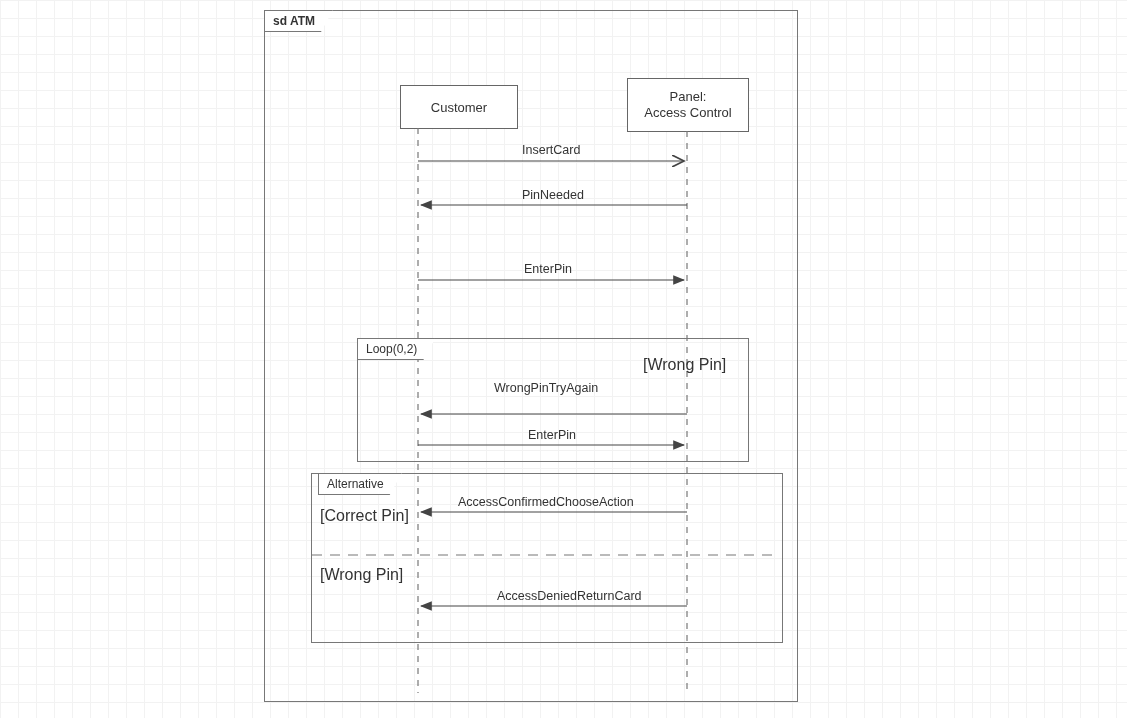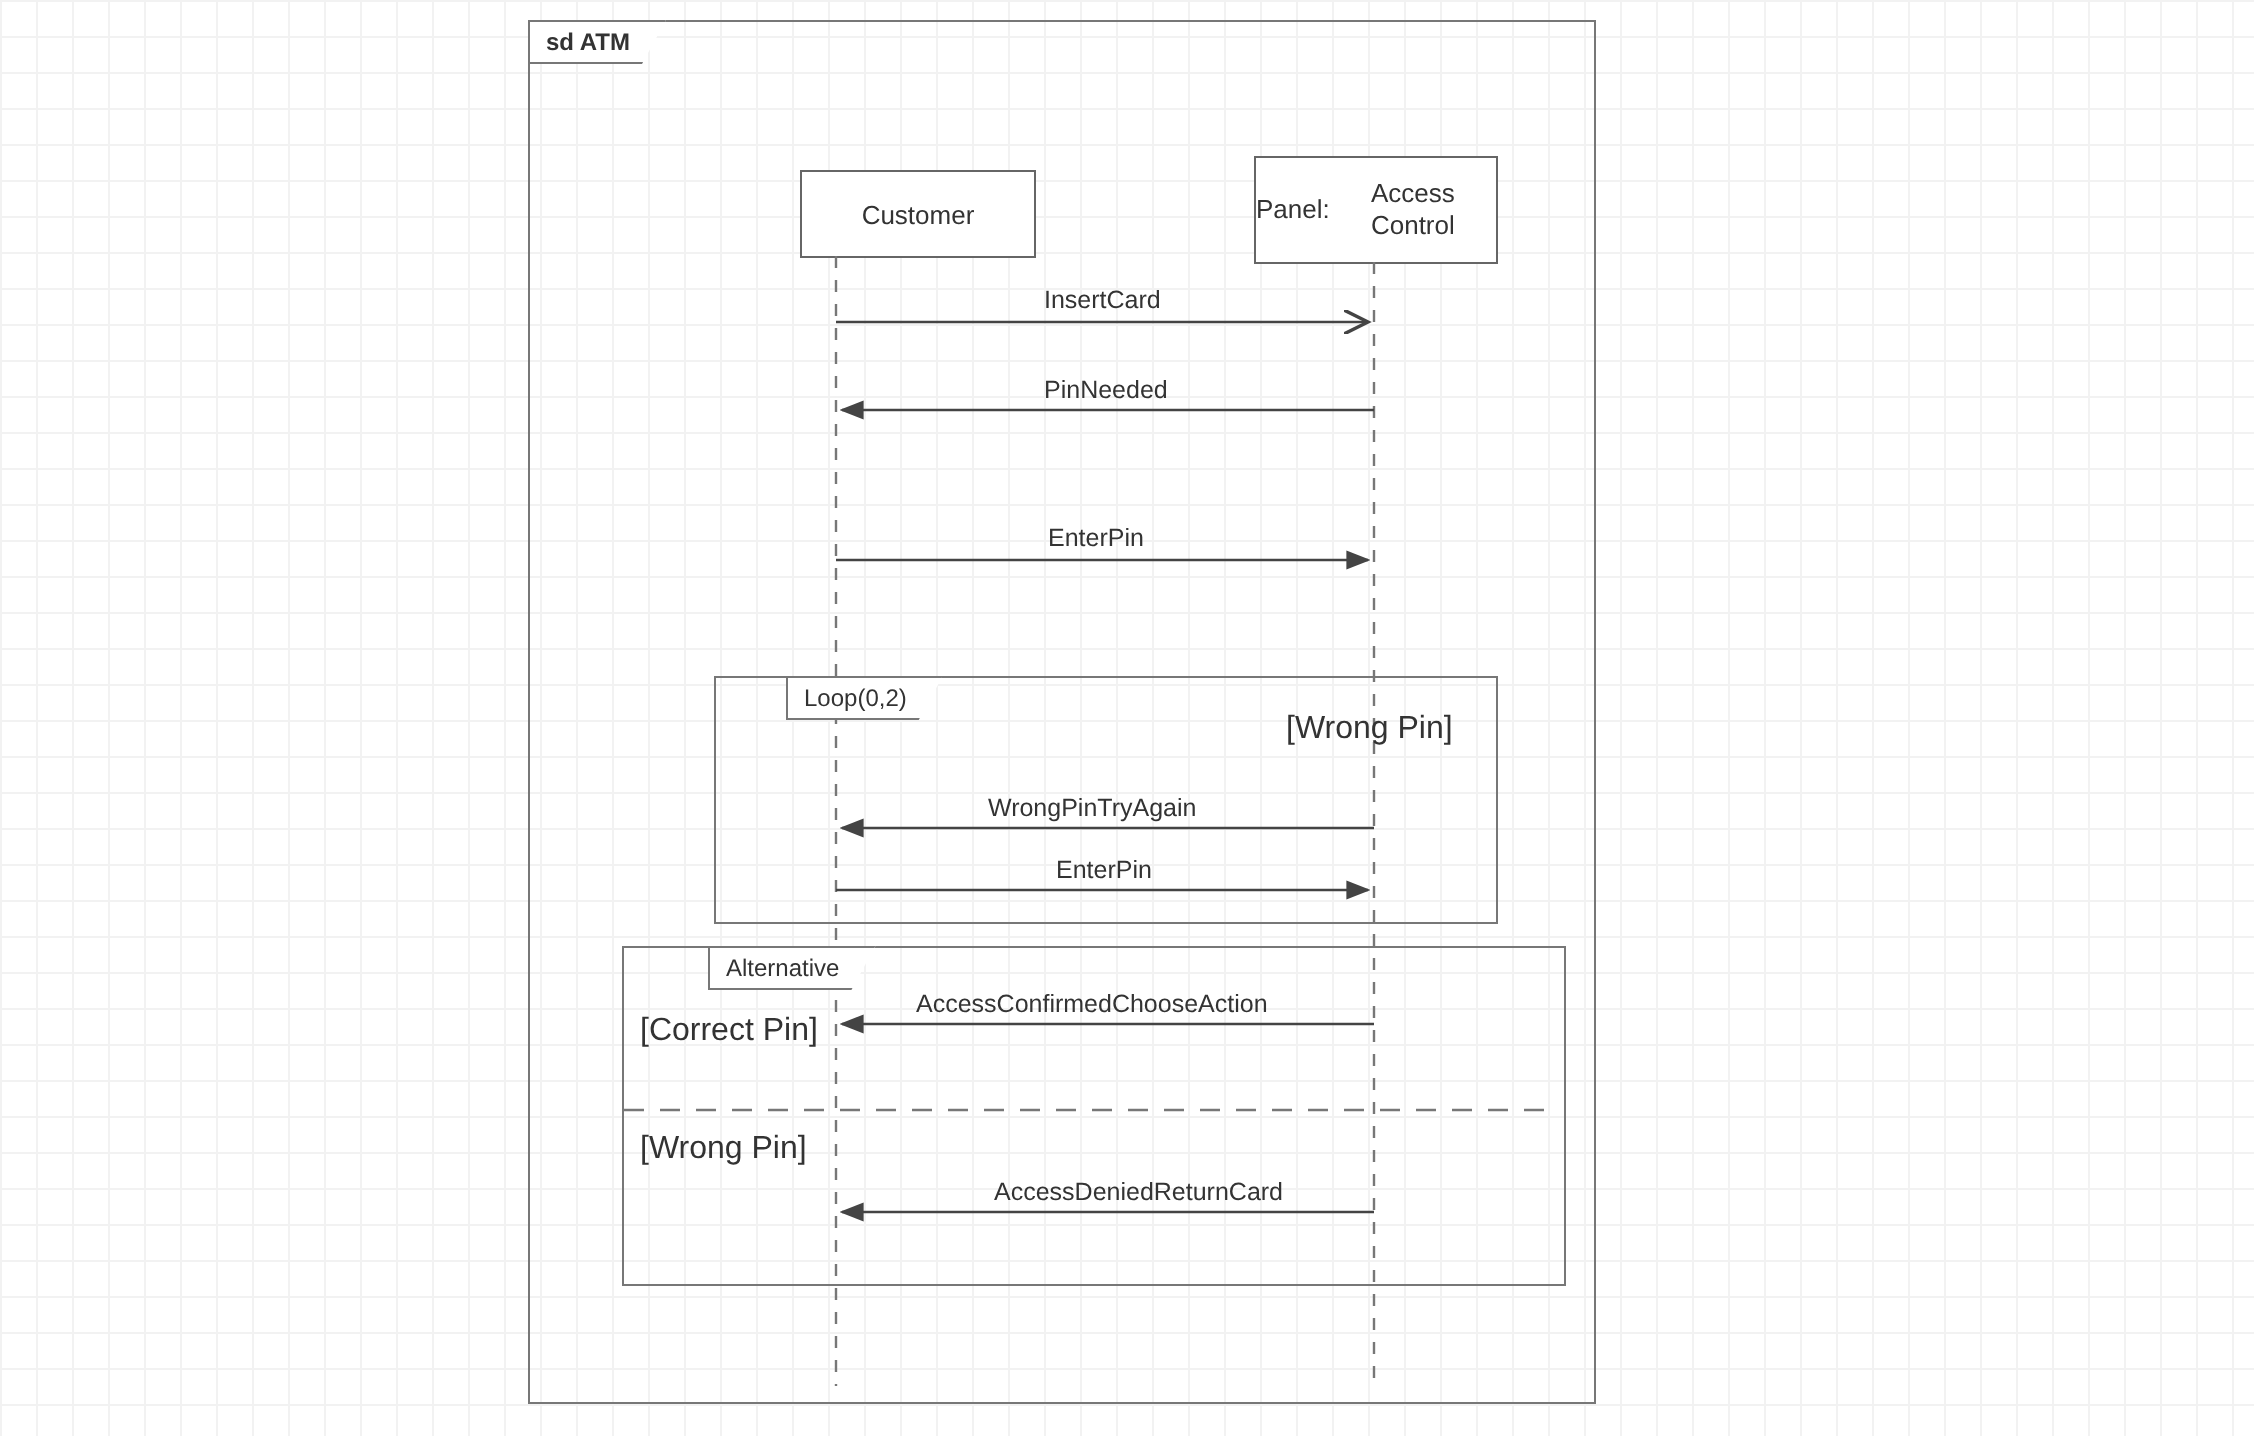--- a/index.html
+++ b/index.html
@@ -36,21 +36,20 @@
     background: #fff;
     border: 1px solid #777;
     border-right: none;
     padding: 3px 18px 3px 8px;
     font-size: 12px;
     font-weight: bold;
     clip-path: polygon(0 0, 100% 0, calc(100% - 12px) 100%, 0 100%);
   }
   .frame-tab.inner {
     font-weight: normal;
-    margin-left: 36px;
   }
   .frame-tab::after {
     content: "";
     position: absolute;
     right: 0;
     top: 0;
     bottom: 0;
   }
   .lifeline-box {
     position: absolute;
@@ -84,21 +83,21 @@
   <div class="grid-bg"></div>
 
   <div class="box" style="left:264px; top:10px; width:532px; height:690px; background:transparent;"></div>
   <div class="frame-tab" style="left:264px; top:10px;">
     <span>sd ATM</span>
   </div>
 
   <div class="lifeline-box" style="left:360px; top:85px; width:116px; height:42px;margin-left:40px;">
     <span>Customer</span>
   </div>
-  <div class="lifeline-box" style="left:627px; top:78px; width:120px; height:52px; line-height:1.25;">
+  <div class="lifeline-box" style="left:627px; top:78px; width:120px; height:52px; flex-direction:column; line-height:1.25;">
     <span>Panel:</span>
     <span>Access Control</span>
   </div>
 
   <svg style="left:0; top:0;" width="1127" height="718">
     <defs>
       <marker id="arrow-solid" markerWidth="10" markerHeight="8" refX="9" refY="4" orient="auto">
         <path d="M0,0 L10,4 L0,8 Z" fill="#444"></path>
       </marker>
       <marker id="arrow-open" markerWidth="12" markerHeight="10" refX="10" refY="5" orient="auto">
@@ -121,21 +120,21 @@
 
     <line x1="687" y1="512" x2="421" y2="512" stroke="#444" stroke-width="1.2" marker-end="url(#arrow-solid)"></line>
     <line x1="687" y1="606" x2="421" y2="606" stroke="#444" stroke-width="1.2" marker-end="url(#arrow-solid)"></line>
 
     <line x1="312" y1="555" x2="780" y2="555" stroke="#777" stroke-width="1.2" stroke-dasharray="10 8"></line>
   </svg>
 
   <div class="msg-label" style="left:522px; top:143px;text-align:right;">InsertCard</div>
   <div class="msg-label" style="left:522px; top:188px;">PinNeeded</div>
   <div class="msg-label" style="left:524px; top:262px;">EnterPin</div>
-  <div class="msg-label" style="left:494px; top:397px;">WrongPinTryAgain</div>
+  <div class="msg-label" style="left:494px; top:381px;">WrongPinTryAgain</div>
   <div class="msg-label" style="left:528px; top:428px;">EnterPin</div>
   <div class="msg-label" style="left:458px; top:495px;">AccessConfirmedChooseAction</div>
   <div class="msg-label" style="left:497px; top:589px;">AccessDeniedReturnCard</div>
 
   <div class="box" style="left:357px; top:338px; width:390px; height:122px; background:transparent;"></div>
   <div class="frame-tab inner" style="left:357px; top:338px;">
     <span>Loop(0,2)</span>
   </div>
   <div class="guard-label" style="left:643px; top:356px;">[Wrong Pin]</div>
 

